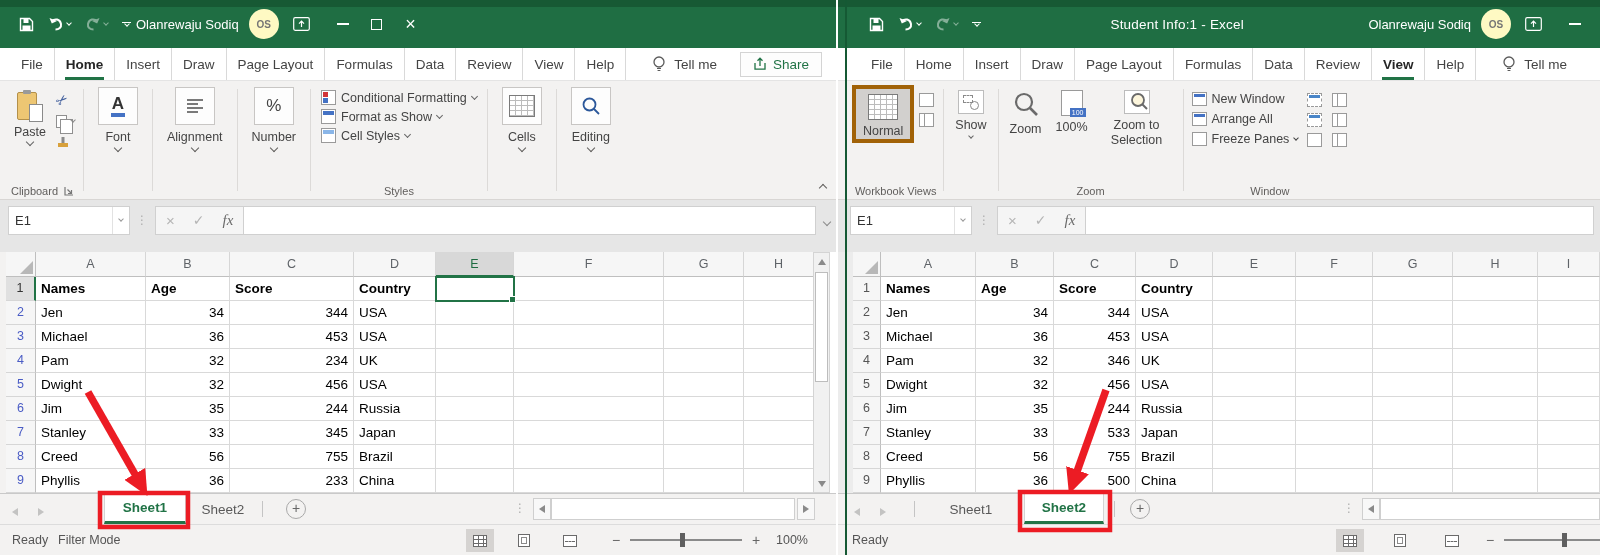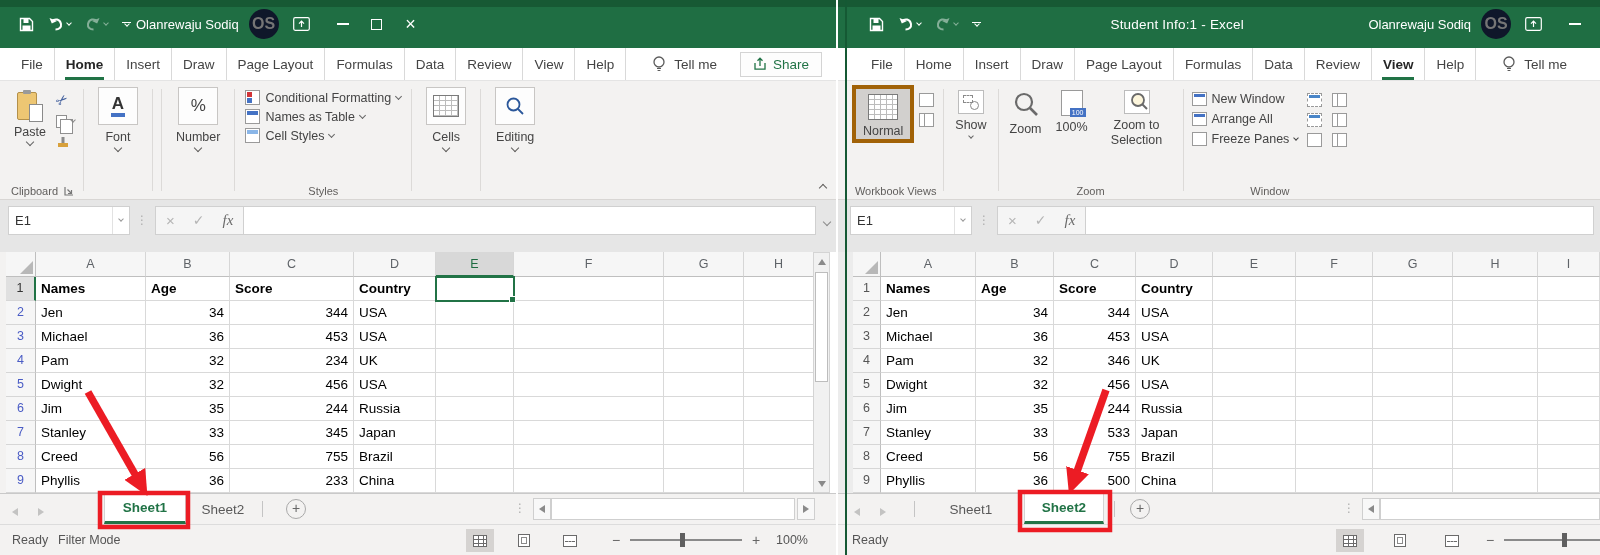--- a/index.html
+++ b/index.html
@@ -17,21 +17,21 @@
   .qat-btn { display:flex; align-items:center; gap:3px; padding:4px 5px; cursor:default; }
   .qat-btn.dim { opacity:.45; }
   .chev { display:inline-block; width:6px; height:6px; border-right:1.6px solid currentColor; border-bottom:1.6px solid currentColor; transform:rotate(45deg); margin-top:-3px; }
   .chev.up { transform:rotate(225deg); margin-top:3px; }
   .chev.t { width:4px; height:4px; border-width:1.2px; }
   .qat-stack { display:flex; flex-direction:column; align-items:center; gap:2px; color:#fff; }
   .qat-stack .bar { width:9px; height:1.6px; background:#fff; }
   .tb-title { flex:1; text-align:center; font-size:13.5px; letter-spacing:.2px; white-space:nowrap; overflow:hidden; }
   #win-right .tb-title { text-align:center; }
   .tb-user { font-size:13px; margin-right:10px; white-space:nowrap; }
-  .avatar { width:30px; height:30px; border-radius:50%; background:#0f172a; color:#757575; font-size:16px; font-weight:bold; display:flex; align-items:center; justify-content:center; margin-right:14px; flex:none; }
+  .avatar { width:30px; height:30px; border-radius:50%; background:#fef9c3; color:#757575; font-size:10px; font-weight:bold; display:flex; align-items:center; justify-content:center; margin-right:14px; flex:none; }
   .tb-ic { margin-right:16px; display:flex; align-items:center; }
   .tb-ctl { width:34px; height:30px; display:flex; align-items:center; justify-content:center; color:#fff; flex:none; }
   .min-bar { width:12px; height:1.6px; background:#fff; }
   .max-box { width:11px; height:11px; border:1.4px solid #fff; }
   .tb-close { font-size:18px; line-height:1; font-weight:300; }
 
   
   .menubar { position:absolute; left:0; right:0; top:48px; height:33px; background:#fff; display:flex; align-items:center; padding:0 10px; z-index:4; border-bottom:1px solid #e4e4e4; }
   #win-right .menubar { padding-left:22px; }
   .mtabs { display:flex; align-items:center; height:100%; }
@@ -303,39 +303,51 @@
       </div>
       <div class="rdiv"></div>
       <div class="rgroup collapsed">
         <span class="icbox">
             <span class="font-a">A</span>
           </span>
         <span class="cg-label">Font</span>
         <span class="chev"></span>
       </div>
       <div class="rdiv"></div>
+      <div class="rgroup collapsed">
+        <span class="icbox">
+            <span class="align-ic">
+              <i></i>
+              <i></i>
+              <i></i>
+              <i></i>
+            </span>
+          </span>
+        <span class="cg-label">Alignment</span>
+        <span class="chev"></span>
+      </div>
       <div class="rdiv"></div>
       <div class="rgroup collapsed">
         <span class="icbox">
             <span class="pct">%</span>
           </span>
         <span class="cg-label">Number</span>
         <span class="chev"></span>
       </div>
       <div class="rdiv"></div>
       <div class="rgroup g-styles">
         <div class="rg-content">
           <div class="stylerow">
             <span class="mi cf"></span>
             <span>Conditional Formatting</span>
             <span class="chev t"></span>
           </div>
           <div class="stylerow">
             <span class="mi ft"></span>
-            <span>Names as Table</span>
+            <span>Format as Show</span>
             <span class="chev t"></span>
           </div>
           <div class="stylerow">
             <span class="mi cs"></span>
             <span>Cell Styles</span>
             <span class="chev t"></span>
           </div>
         </div>
         <div class="rg-label">
             <span>Styles</span>

